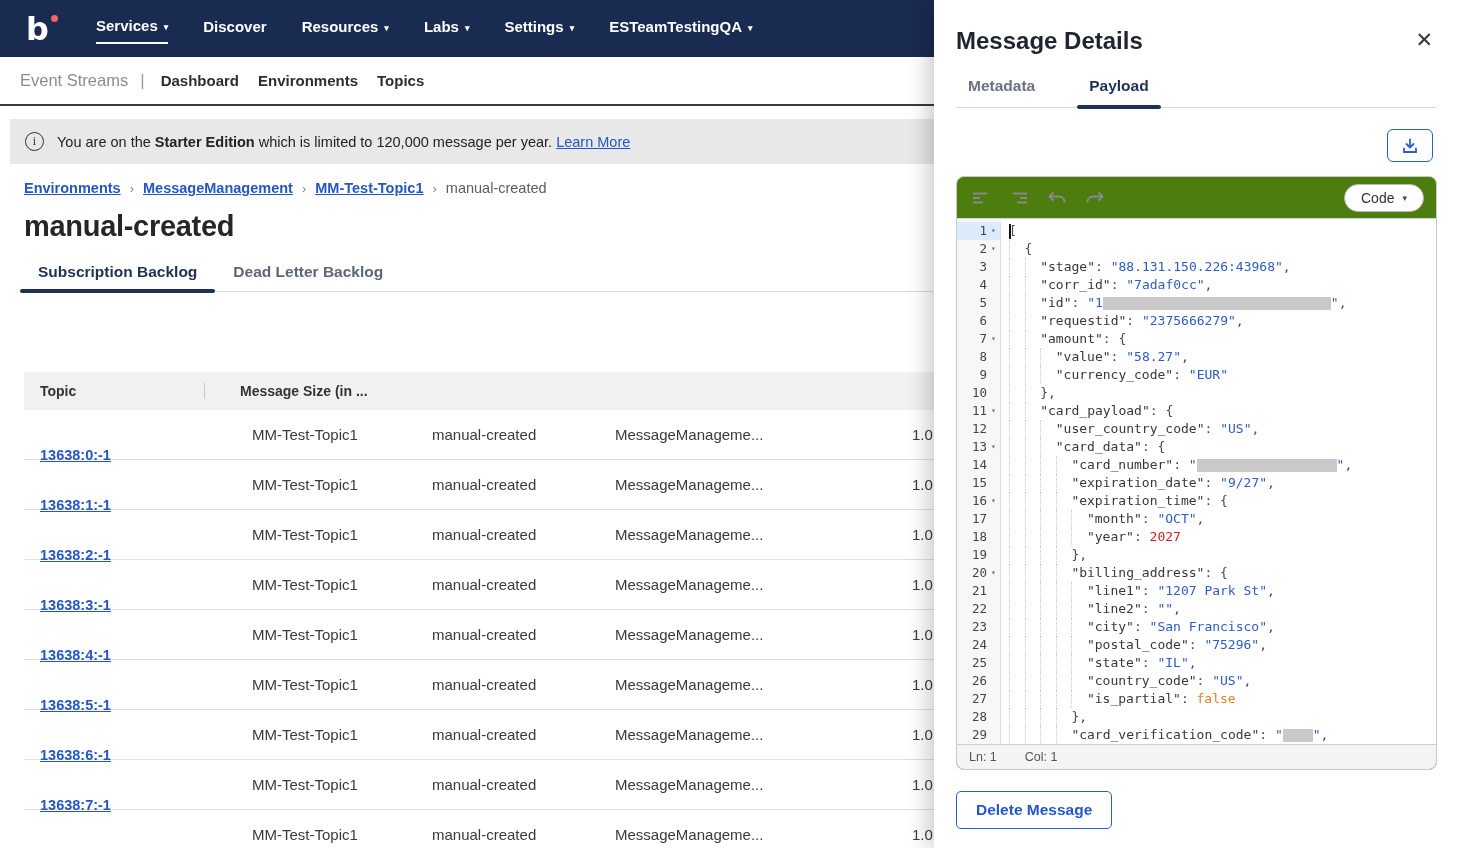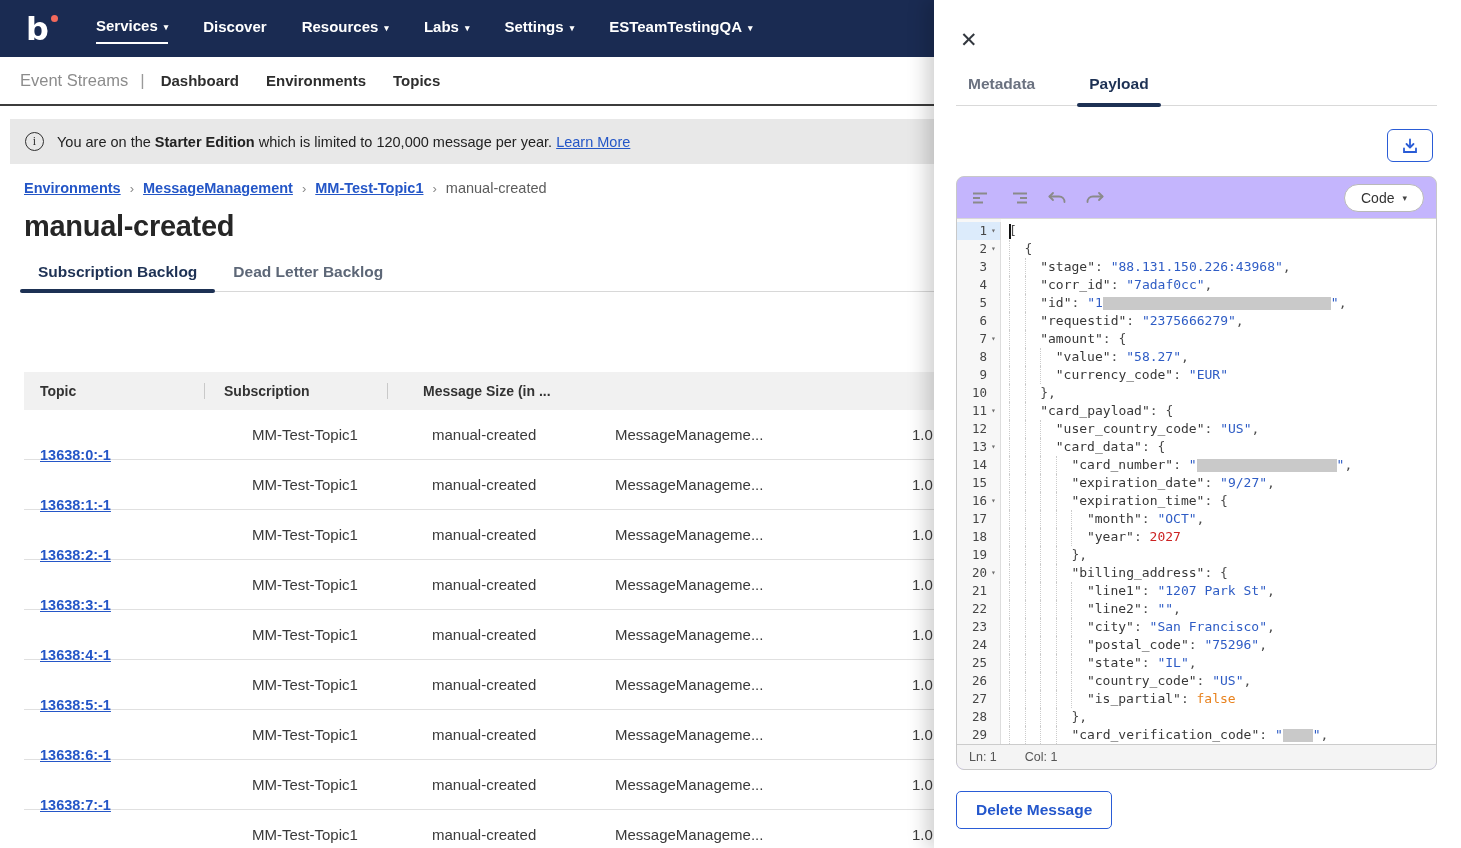--- a/index.html
+++ b/index.html
@@ -14,21 +14,21 @@
   .logo-b { color:#fff; font-size:32px; font-weight:700; line-height:30px; font-family:"DejaVu Sans", sans-serif; }
   .logo-dot { position:absolute; right:-2px; top:1px; width:7px; height:7px; border-radius:50%; background:#f2695c; }
   .nav-items { display:flex; align-items:center; gap:35px; }
   .nav-item { color:#fff; font-size:15px; font-weight:700; text-decoration:none; cursor:pointer; white-space:nowrap; padding:4px 0 8px; }
   .nav-item.active { border-bottom:2px solid #fff; }
   .nav-item .caret { font-size:9px; margin-left:6px; position:relative; top:-1px; }
 
   .subnav { height:49px; background:#fff; border-bottom:2px solid #3c3c3c; display:flex; align-items:center; padding-left:20px; }
   .product { color:#8c8c8c; font-size:16.5px; margin-right:12px; }
   .subnav-divider { color:#9a9a9a; font-size:17px; margin-right:16px; font-weight:300; }
-  .subnav-items { display:flex; gap:27px; }
+  .subnav-items { display:flex; gap:19px; }
   .subnav-item { color:#2e2e2e; font-size:15px; font-weight:700; text-decoration:none; cursor:pointer; }
 
   .banner { margin:13px 0 0 10px; width:924px; height:45px; background:#e8e8e8; display:flex; align-items:center; padding:0 15px; }
   .info-icon { width:19px; height:19px; border:1.6px solid #2f2f2f; border-radius:50%; display:flex; align-items:center; justify-content:center; font-size:12px; color:#2f2f2f; font-family:"Liberation Serif", serif; flex-shrink:0; }
   .banner-text { margin-left:13px; font-size:14.5px; color:#222; }
   .banner-text b { font-weight:700; }
   .banner-link { color:#2456c7; text-decoration:underline; cursor:pointer; }
 
   .breadcrumb { margin:15px 0 0 24px; font-size:14.5px; display:flex; align-items:center; gap:9px; height:18px; }
   .crumb-link { color:#2456c7; font-weight:700; text-decoration:underline; cursor:pointer; }
@@ -60,21 +60,21 @@
   .panel-title { font-size:24px; font-weight:700; color:#1f2430; line-height:30px; }
   .close-btn { border:none; background:none; font-size:21px; color:#33383f; cursor:pointer; line-height:20px; padding:4px; }
 
   .panel-tabs { margin:21px 24px 0 22px; border-bottom:1px solid #d9d9d9; display:flex; gap:30px; }
   .ptab { position:relative; padding:0 12px 12px; font-size:15.5px; font-weight:700; color:#6b7280; cursor:pointer; }
   .ptab.active { color:#1d3154; }
   .ptab.active::after { content:""; position:absolute; left:0; right:0; bottom:-2px; height:4px; border-radius:2px; background:#1d3154; }
 
   .download-btn { position:absolute; right:28px; top:129px; width:46px; height:33px; border:1.5px solid #2a5cd6; border-radius:6px; background:#fff; cursor:pointer; display:flex; align-items:center; justify-content:center; }
 
-  .editor { position:absolute; left:22px; right:24px; top:176px; border:1px solid #c8c8c8; border-radius:8px; background:#c4b5fd; }
+  .editor { position:absolute; left:22px; right:24px; top:176px; border:1px solid #c8c8c8; border-radius:8px; background:#4d7c0f; }
   .editor-toolbar { height:42px; border-bottom:1px solid #d8d8d8; display:flex; align-items:center; padding:0 12px; gap:14px; }
   .tool-btn { border:none; background:none; cursor:pointer; width:24px; height:24px; display:flex; align-items:center; justify-content:center; padding:0; }
   .code-dd { margin-left:auto; border:1px solid #b9b9b9; border-radius:16px; background:#fff; padding:5px 16px; font-size:14px; color:#333; cursor:pointer; font-family:"Liberation Sans", sans-serif; display:flex; align-items:center; gap:8px; }
   .code-dd .caret { font-size:9px; color:#444; }
 
   .editor-body { font-family:"DejaVu Sans Mono", monospace; font-size:13px; line-height:18px; padding-top:3px; background:linear-gradient(to right, #f7f7f7 44px, #fff 44px); overflow:hidden; }
   .code-line { display:flex; height:18px; }
   .gutter { width:44px; flex-shrink:0; display:flex; align-items:center; justify-content:flex-end; border-right:1px solid #ddd; color:#454545; font-size:12.5px; }
   .gutter.active { background:#dcebfb; }
   .gutter .num { text-align:right; }
@@ -140,21 +140,20 @@
   <h1 class="page-title">manual-created</h1>
 
   <div class="tabs" id="main-tabs">
       <div class="tab active">Subscription Backlog</div>
       <div class="tab">Dead Letter Backlog</div>
     </div>
 
   <div class="table">
     <div class="thead" id="table-head">
         <div class="th" style="width: 180px;">Topic</div>
-        <div class="th" style="width: 183px;">Subscription</div>
         <div class="th th-size" style="width: 257px;">Message Size (in ...</div>
       </div>
     <div id="table-body">
         <div class="tr">
           <div class="td" style="width: 208px;"><a class="msg-link">13638:0:-1</a></div>
           <div class="td" style="width: 180px;">MM-Test-Topic1</div>
           <div class="td" style="width: 183px;">manual-created</div>
           <div class="td" style="width: 182px;">MessageManageme...</div>
           <div class="td td-size" style="width: 257px;">1.0</div>
         </div>
@@ -213,20 +212,21 @@
           <div class="td" style="width: 183px;">manual-created</div>
           <div class="td" style="width: 182px;">MessageManageme...</div>
           <div class="td td-size" style="width: 257px;">1.0</div>
         </div>
       </div>
   </div>
 </div>
 
 <aside class="panel">
   <div class="panel-head">
+    <h2 class="panel-title">Message Details</h2>
     <button class="close-btn">✕</button>
   </div>
 
   <div class="panel-tabs" id="panel-tabs">
       <div class="ptab">Metadata</div>
       <div class="ptab active">Payload</div>
     </div>
 
   <button class="download-btn">
     <svg width="18" height="18" viewBox="0 0 18 18" fill="none">

